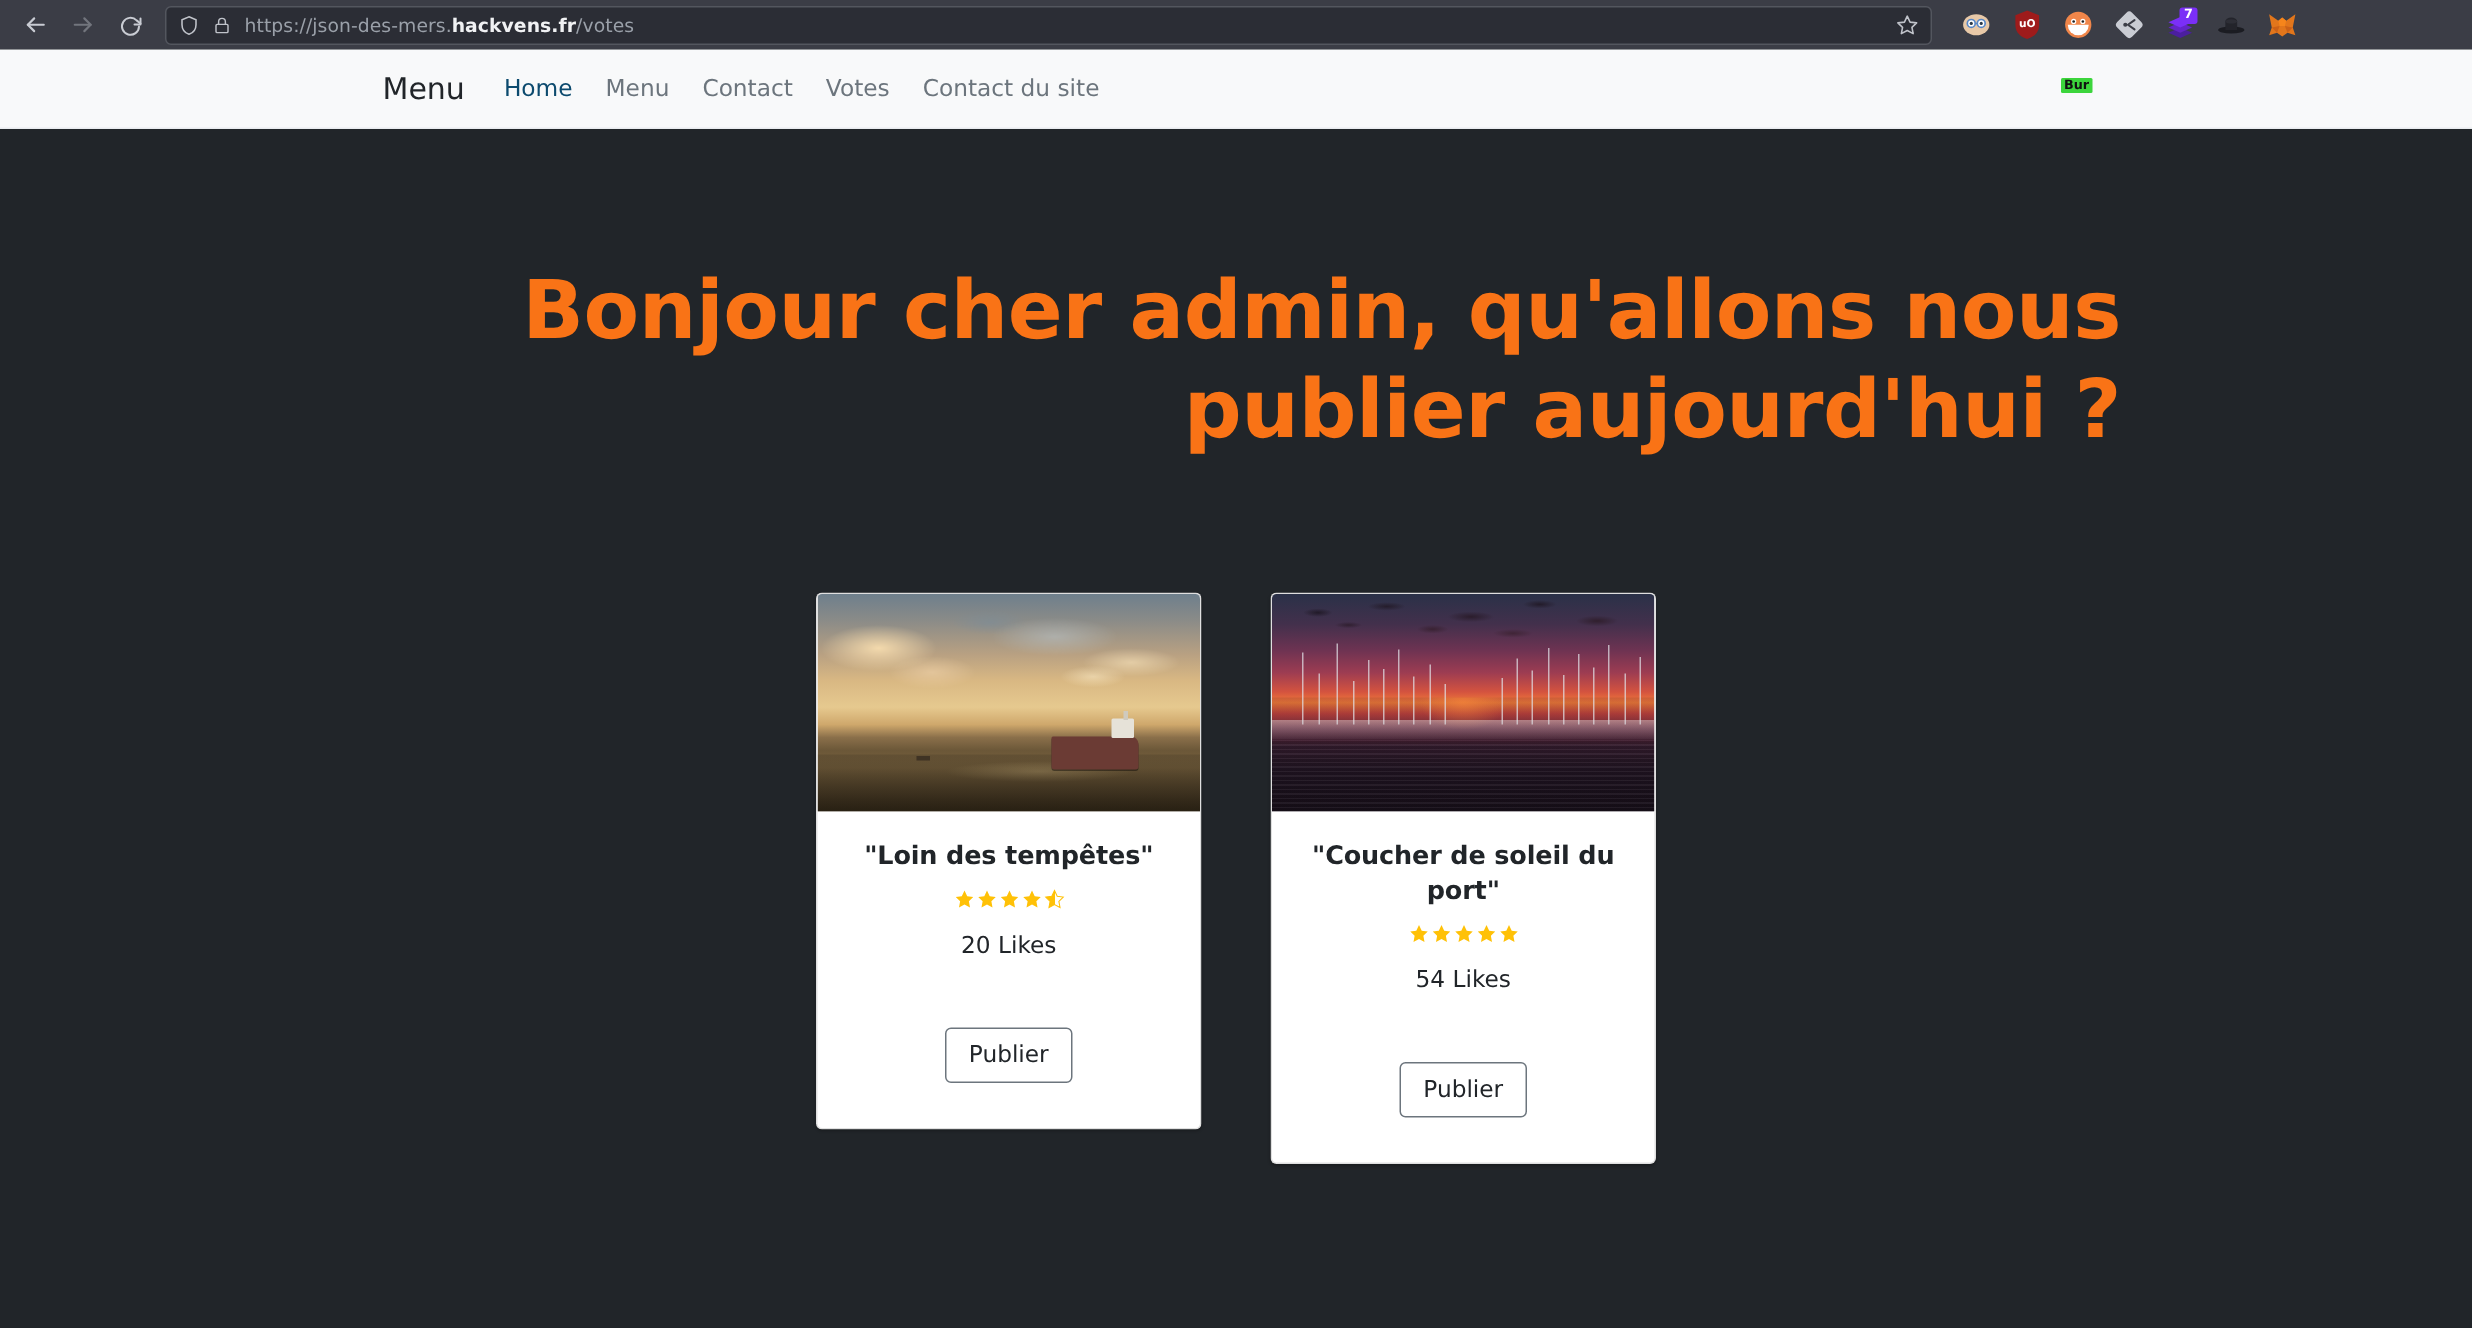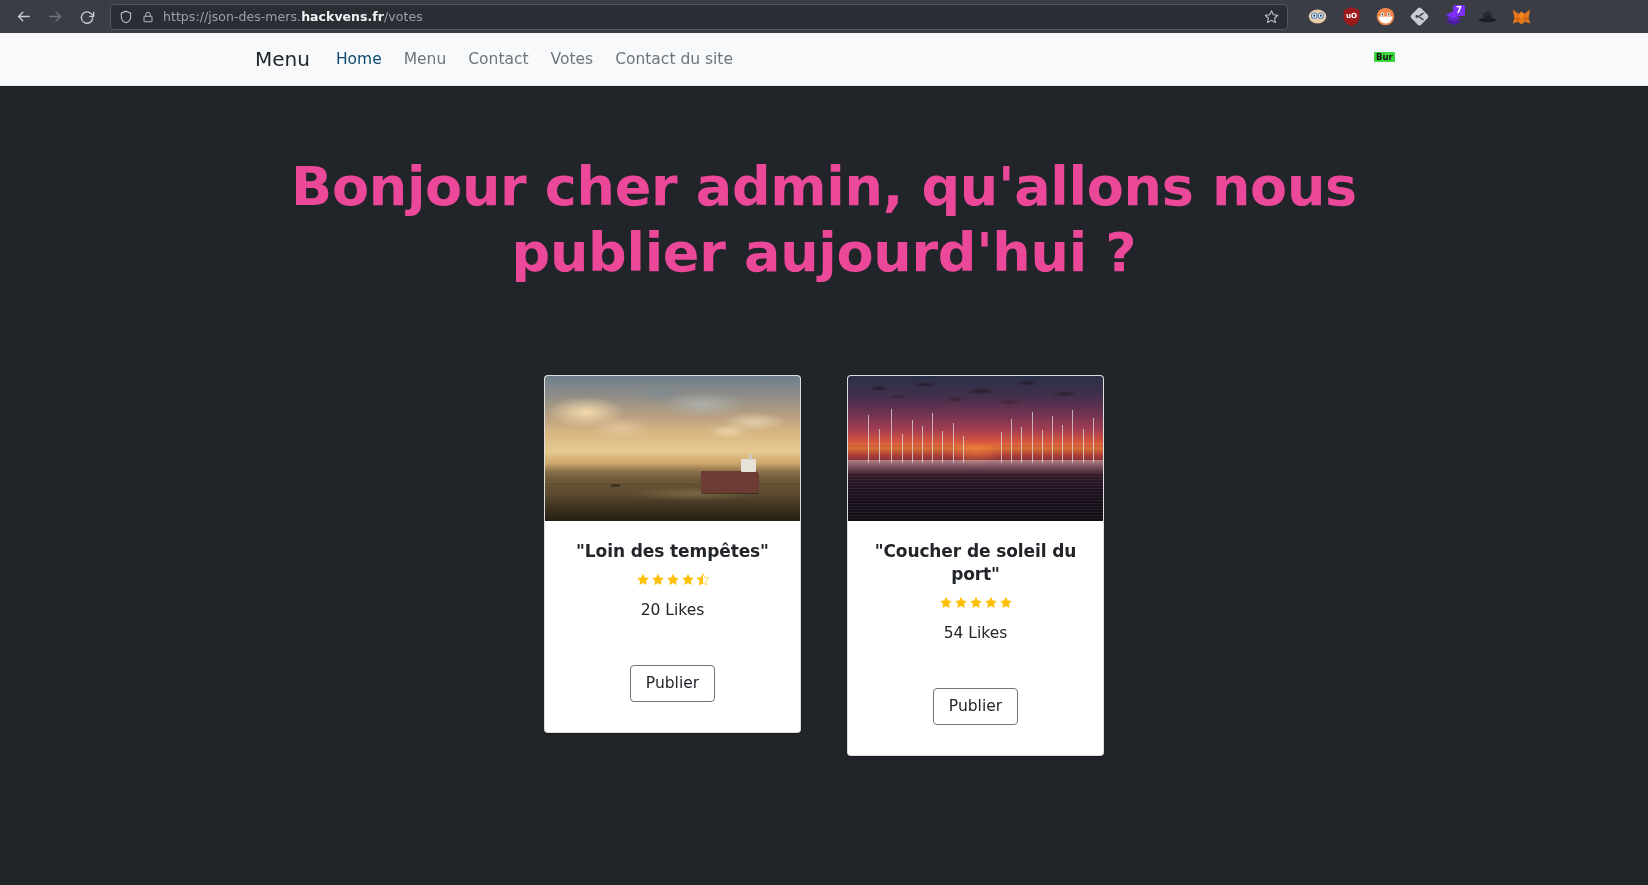--- a/index.html
+++ b/index.html
@@ -127,24 +127,24 @@
 
   
   .page {
     height: 798px;
     background: #212529;
     display: flex;
     flex-direction: column;
     align-items: center;
   }
   h1.headline {
-    margin-top: 68px;
+    margin-top: 88px;
     width: 1180px;
-    text-align: center;
-    color: #ec4899;
+    text-align: right;
+    color: #f97316;
     font-size: 54px;
     line-height: 1.22;
     font-weight: 700;
     letter-spacing: -0.3px;
   }
 
   .cards {
     display: flex;
     gap: 46px;
     margin-top: 89px;

